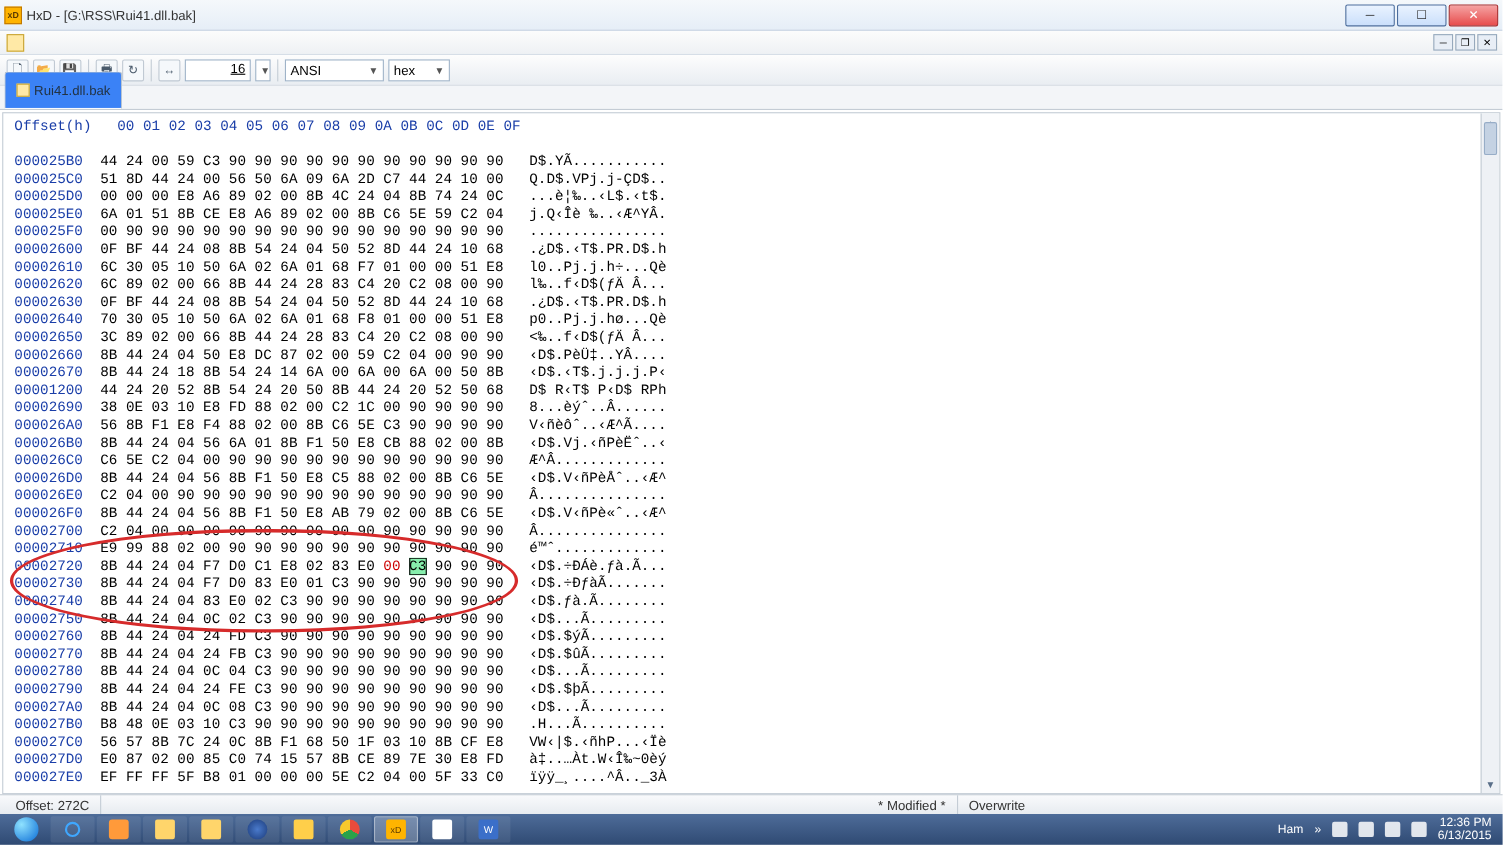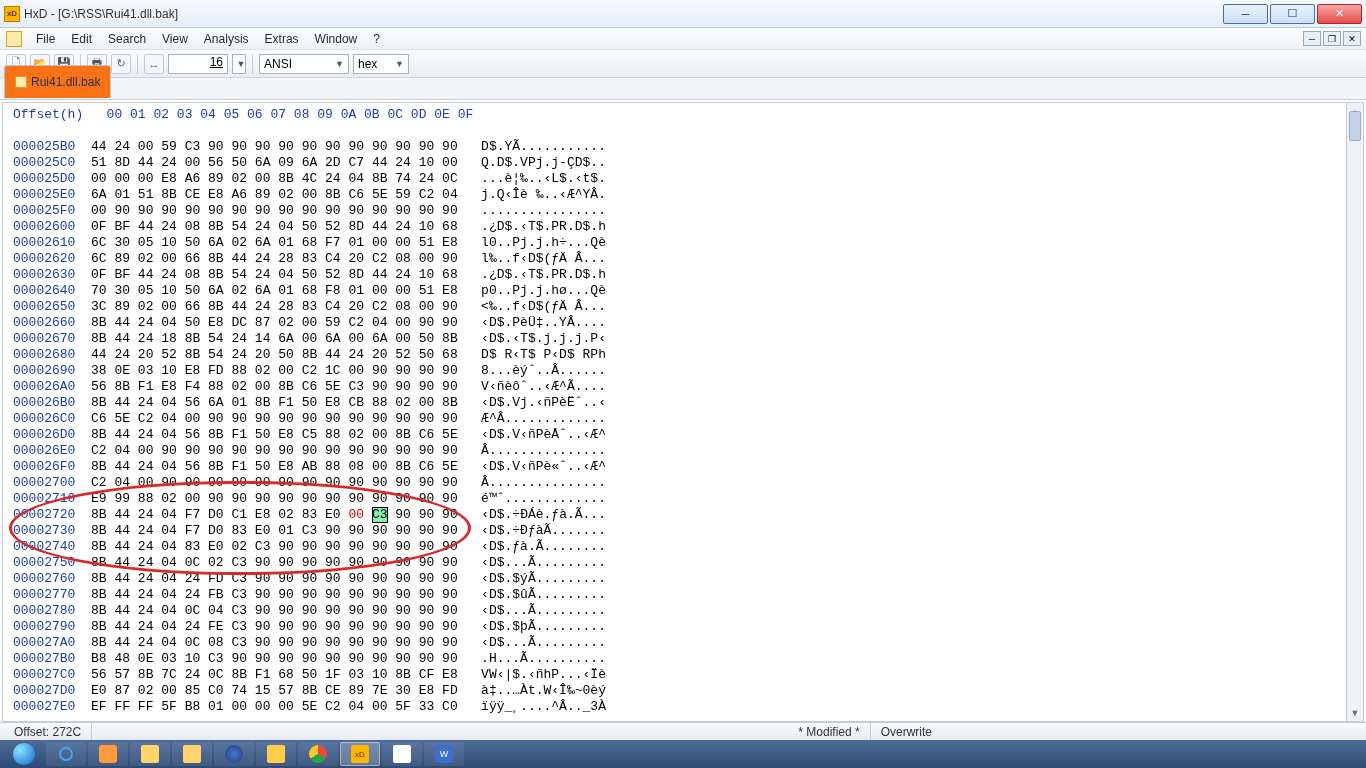--- a/index.html
+++ b/index.html
@@ -23,21 +23,21 @@
 
 .toolbar { height:28px; background:linear-gradient(#fdfdfd,#e9edf2); display:flex; align-items:center; padding:0 6px; gap:4px; border-bottom:1px solid #ccd4dd; }
 .tb-btn { width:20px; height:20px; border:1px solid #c0c9d3; background:#f5f8fb; display:flex;align-items:center;justify-content:center; font-size:11px; color:#4a5a6b; border-radius:2px;}
 .tb-sep { width:1px; height:20px; background:#c4ccd5; margin:0 2px; }
 .tb-combo { height:20px; border:1px solid #9fb3c8; background:#fff; display:flex; align-items:center; padding:0 4px; font-size:12px; }
 .tb-combo .dd { margin-left:4px; color:#555; font-size:9px;}
 .tb-input { height:20px; border:1px solid #9fb3c8; background:#fff; padding:0 4px; font-size:12px; text-align:right;}
 
 
 .tabrow { height:22px; background:#f3f5f8; display:flex; align-items:flex-end; padding:0 4px; border-bottom:1px solid #c4ccd5; }
-.filetab { height:20px; background:#f97316; border:1px solid #b8c4d1; border-bottom:1px solid #fff; padding:16px 10px; display:flex; align-items:center; gap:4px; font-size:12px; color:#234; border-radius:3px 3px 0 0;}
+.filetab { height:20px; background:#3b82f6; border:1px solid #b8c4d1; border-bottom:1px solid #fff; padding:16px 10px; display:flex; align-items:center; gap:4px; font-size:12px; color:#234; border-radius:3px 3px 0 0;}
 .filetab .ficon { width:12px;height:12px;background:#ffe9a6;border:1px solid #c8a433;}
 
 
 .hexview { position:absolute; left:2px; right:2px; top:102px; bottom:46px; border:1px solid #c4ccd5; background:#fff; overflow:hidden;}
 .hexcontent { font-family:Consolas,"Courier New",monospace; font-size:13px; line-height:16px; white-space:pre; padding:4px 10px; color:#000;}
 .hexcontent .header { color:#1a3ea8; font-weight:normal; }
 .hexcontent .offset { color:#1a3ea8; }
 .hexcontent .bytes { color:#000; }
 .hexcontent .ascii { color:#000; }
 .scrollbar { position:absolute; right:0; top:0; bottom:0; width:17px; background:#eef1f5; border-left:1px solid #c4ccd5;}
@@ -80,21 +80,20 @@
   <span class="spacer"></span>
   <div class="winbtns">
     <div class="winbtn">─</div>
     <div class="winbtn">☐</div>
     <div class="winbtn close">✕</div>
   </div>
 </div>
 
 <div class="menubar">
   <span class="icon" style="width:16px;height:16px;background:#ffe9a6;border:1px solid #c8a433;margin-right:4px;"></span>
-  <span id="menu-items"><span class="mitem">File</span><span class="mitem">Edit</span><span class="mitem">Search</span><span class="mitem">View</span><span class="mitem">Analysis</span><span class="mitem">Extras</span><span class="mitem">Window</span><span class="mitem">?</span></span>
   <div class="mdi-btns">
     <span>─</span>
     <span>❐</span>
     <span>✕</span>
   </div>
 </div>
 
 <div class="toolbar">
   <div class="tb-btn">🗋</div>
   <div class="tb-btn">📂</div>
@@ -135,28 +134,28 @@
 <span class="offset">000025E0</span>  <span class="bytes">6A 01 51 8B CE E8 A6 89 02 00 8B C6 5E 59 C2 04</span>   <span class="ascii">j.Q‹Îè ‰..‹Æ^YÂ.</span>
 <span class="offset">000025F0</span>  <span class="bytes">00 90 90 90 90 90 90 90 90 90 90 90 90 90 90 90</span>   <span class="ascii">................</span>
 <span class="offset">00002600</span>  <span class="bytes">0F BF 44 24 08 8B 54 24 04 50 52 8D 44 24 10 68</span>   <span class="ascii">.¿D$.‹T$.PR.D$.h</span>
 <span class="offset">00002610</span>  <span class="bytes">6C 30 05 10 50 6A 02 6A 01 68 F7 01 00 00 51 E8</span>   <span class="ascii">l0..Pj.j.h÷...Qè</span>
 <span class="offset">00002620</span>  <span class="bytes">6C 89 02 00 66 8B 44 24 28 83 C4 20 C2 08 00 90</span>   <span class="ascii">l‰..f‹D$(ƒÄ Â...</span>
 <span class="offset">00002630</span>  <span class="bytes">0F BF 44 24 08 8B 54 24 04 50 52 8D 44 24 10 68</span>   <span class="ascii">.¿D$.‹T$.PR.D$.h</span>
 <span class="offset">00002640</span>  <span class="bytes">70 30 05 10 50 6A 02 6A 01 68 F8 01 00 00 51 E8</span>   <span class="ascii">p0..Pj.j.hø...Qè</span>
 <span class="offset">00002650</span>  <span class="bytes">3C 89 02 00 66 8B 44 24 28 83 C4 20 C2 08 00 90</span>   <span class="ascii">&lt;‰..f‹D$(ƒÄ Â...</span>
 <span class="offset">00002660</span>  <span class="bytes">8B 44 24 04 50 E8 DC 87 02 00 59 C2 04 00 90 90</span>   <span class="ascii">‹D$.PèÜ‡..YÂ....</span>
 <span class="offset">00002670</span>  <span class="bytes">8B 44 24 18 8B 54 24 14 6A 00 6A 00 6A 00 50 8B</span>   <span class="ascii">‹D$.‹T$.j.j.j.P‹</span>
-<span class="offset">00002680</span>  <span class="bytes">44 24 20 52 8B 54 24 20 50 8B 44 24 20 52 50 68</span>   <span class="ascii">D$ R‹T$ P‹D$ RPh</span>
+<span class="offset">00001200</span>  <span class="bytes">44 24 20 52 8B 54 24 20 50 8B 44 24 20 52 50 68</span>   <span class="ascii">D$ R‹T$ P‹D$ RPh</span>
 <span class="offset">00002690</span>  <span class="bytes">38 0E 03 10 E8 FD 88 02 00 C2 1C 00 90 90 90 90</span>   <span class="ascii">8...èýˆ..Â......</span>
 <span class="offset">000026A0</span>  <span class="bytes">56 8B F1 E8 F4 88 02 00 8B C6 5E C3 90 90 90 90</span>   <span class="ascii">V‹ñèôˆ..‹Æ^Ã....</span>
 <span class="offset">000026B0</span>  <span class="bytes">8B 44 24 04 56 6A 01 8B F1 50 E8 CB 88 02 00 8B</span>   <span class="ascii">‹D$.Vj.‹ñPèËˆ..‹</span>
 <span class="offset">000026C0</span>  <span class="bytes">C6 5E C2 04 00 90 90 90 90 90 90 90 90 90 90 90</span>   <span class="ascii">Æ^Â.............</span>
 <span class="offset">000026D0</span>  <span class="bytes">8B 44 24 04 56 8B F1 50 E8 C5 88 02 00 8B C6 5E</span>   <span class="ascii">‹D$.V‹ñPèÅˆ..‹Æ^</span>
 <span class="offset">000026E0</span>  <span class="bytes">C2 04 00 90 90 90 90 90 90 90 90 90 90 90 90 90</span>   <span class="ascii">Â...............</span>
-<span class="offset">000026F0</span>  <span class="bytes">8B 44 24 04 56 8B F1 50 E8 AB 88 08 00 8B C6 5E</span>   <span class="ascii">‹D$.V‹ñPè«ˆ..‹Æ^</span>
+<span class="offset">000026F0</span>  <span class="bytes">8B 44 24 04 56 8B F1 50 E8 AB 79 02 00 8B C6 5E</span>   <span class="ascii">‹D$.V‹ñPè«ˆ..‹Æ^</span>
 <span class="offset">00002700</span>  <span class="bytes">C2 04 00 90 90 90 90 90 90 90 90 90 90 90 90 90</span>   <span class="ascii">Â...............</span>
 <span class="offset">00002710</span>  <span class="bytes">E9 99 88 02 00 90 90 90 90 90 90 90 90 90 90 90</span>   <span class="ascii">é™ˆ.............</span>
 <span class="offset">00002720</span>  <span class="bytes">8B 44 24 04 F7 D0 C1 E8 02 83 E0 <span class="editbyte">00</span> <span class="cursor-cell">C3</span> 90 90 90</span>   <span class="ascii">‹D$.÷ÐÁè.ƒà.Ã...</span>
 <span class="offset">00002730</span>  <span class="bytes">8B 44 24 04 F7 D0 83 E0 01 C3 90 90 90 90 90 90</span>   <span class="ascii">‹D$.÷ÐƒàÃ.......</span>
 <span class="offset">00002740</span>  <span class="bytes">8B 44 24 04 83 E0 02 C3 90 90 90 90 90 90 90 90</span>   <span class="ascii">‹D$.ƒà.Ã........</span>
 <span class="offset">00002750</span>  <span class="bytes">8B 44 24 04 0C 02 C3 90 90 90 90 90 90 90 90 90</span>   <span class="ascii">‹D$...Ã.........</span>
 <span class="offset">00002760</span>  <span class="bytes">8B 44 24 04 24 FD C3 90 90 90 90 90 90 90 90 90</span>   <span class="ascii">‹D$.$ýÃ.........</span>
 <span class="offset">00002770</span>  <span class="bytes">8B 44 24 04 24 FB C3 90 90 90 90 90 90 90 90 90</span>   <span class="ascii">‹D$.$ûÃ.........</span>
 <span class="offset">00002780</span>  <span class="bytes">8B 44 24 04 0C 04 C3 90 90 90 90 90 90 90 90 90</span>   <span class="ascii">‹D$...Ã.........</span>
 <span class="offset">00002790</span>  <span class="bytes">8B 44 24 04 24 FE C3 90 90 90 90 90 90 90 90 90</span>   <span class="ascii">‹D$.$þÃ.........</span>
@@ -209,13 +208,25 @@
     </div>
   <div class="tbtn active">
       <span class="glyph" style="background:#ffb400;border-radius:2px;font-size:8px;color:#5a3900;display:flex;align-items:center;justify-content:center;">xD</span>
     </div>
   <div class="tbtn">
       <span class="glyph" style="background:#fff;border-radius:2px;"></span>
     </div>
   <div class="tbtn">
       <span class="glyph" style="background:#3b6fc9;border-radius:2px;color:#fff;font-size:9px;display:flex;align-items:center;justify-content:center;">W</span>
     </div>
+  <div class="tray">
+    <span>Ham</span>
+    <span style="color:#fff;">»</span>
+    <span class="tinyicon"></span>
+    <span class="tinyicon"></span>
+    <span class="tinyicon"></span>
+    <span class="tinyicon"></span>
+    <div class="clock">
+      <div>12:36 PM</div>
+      <div>6/13/2015</div>
+    </div>
+  </div>
 </div>
 
 </body></html>

